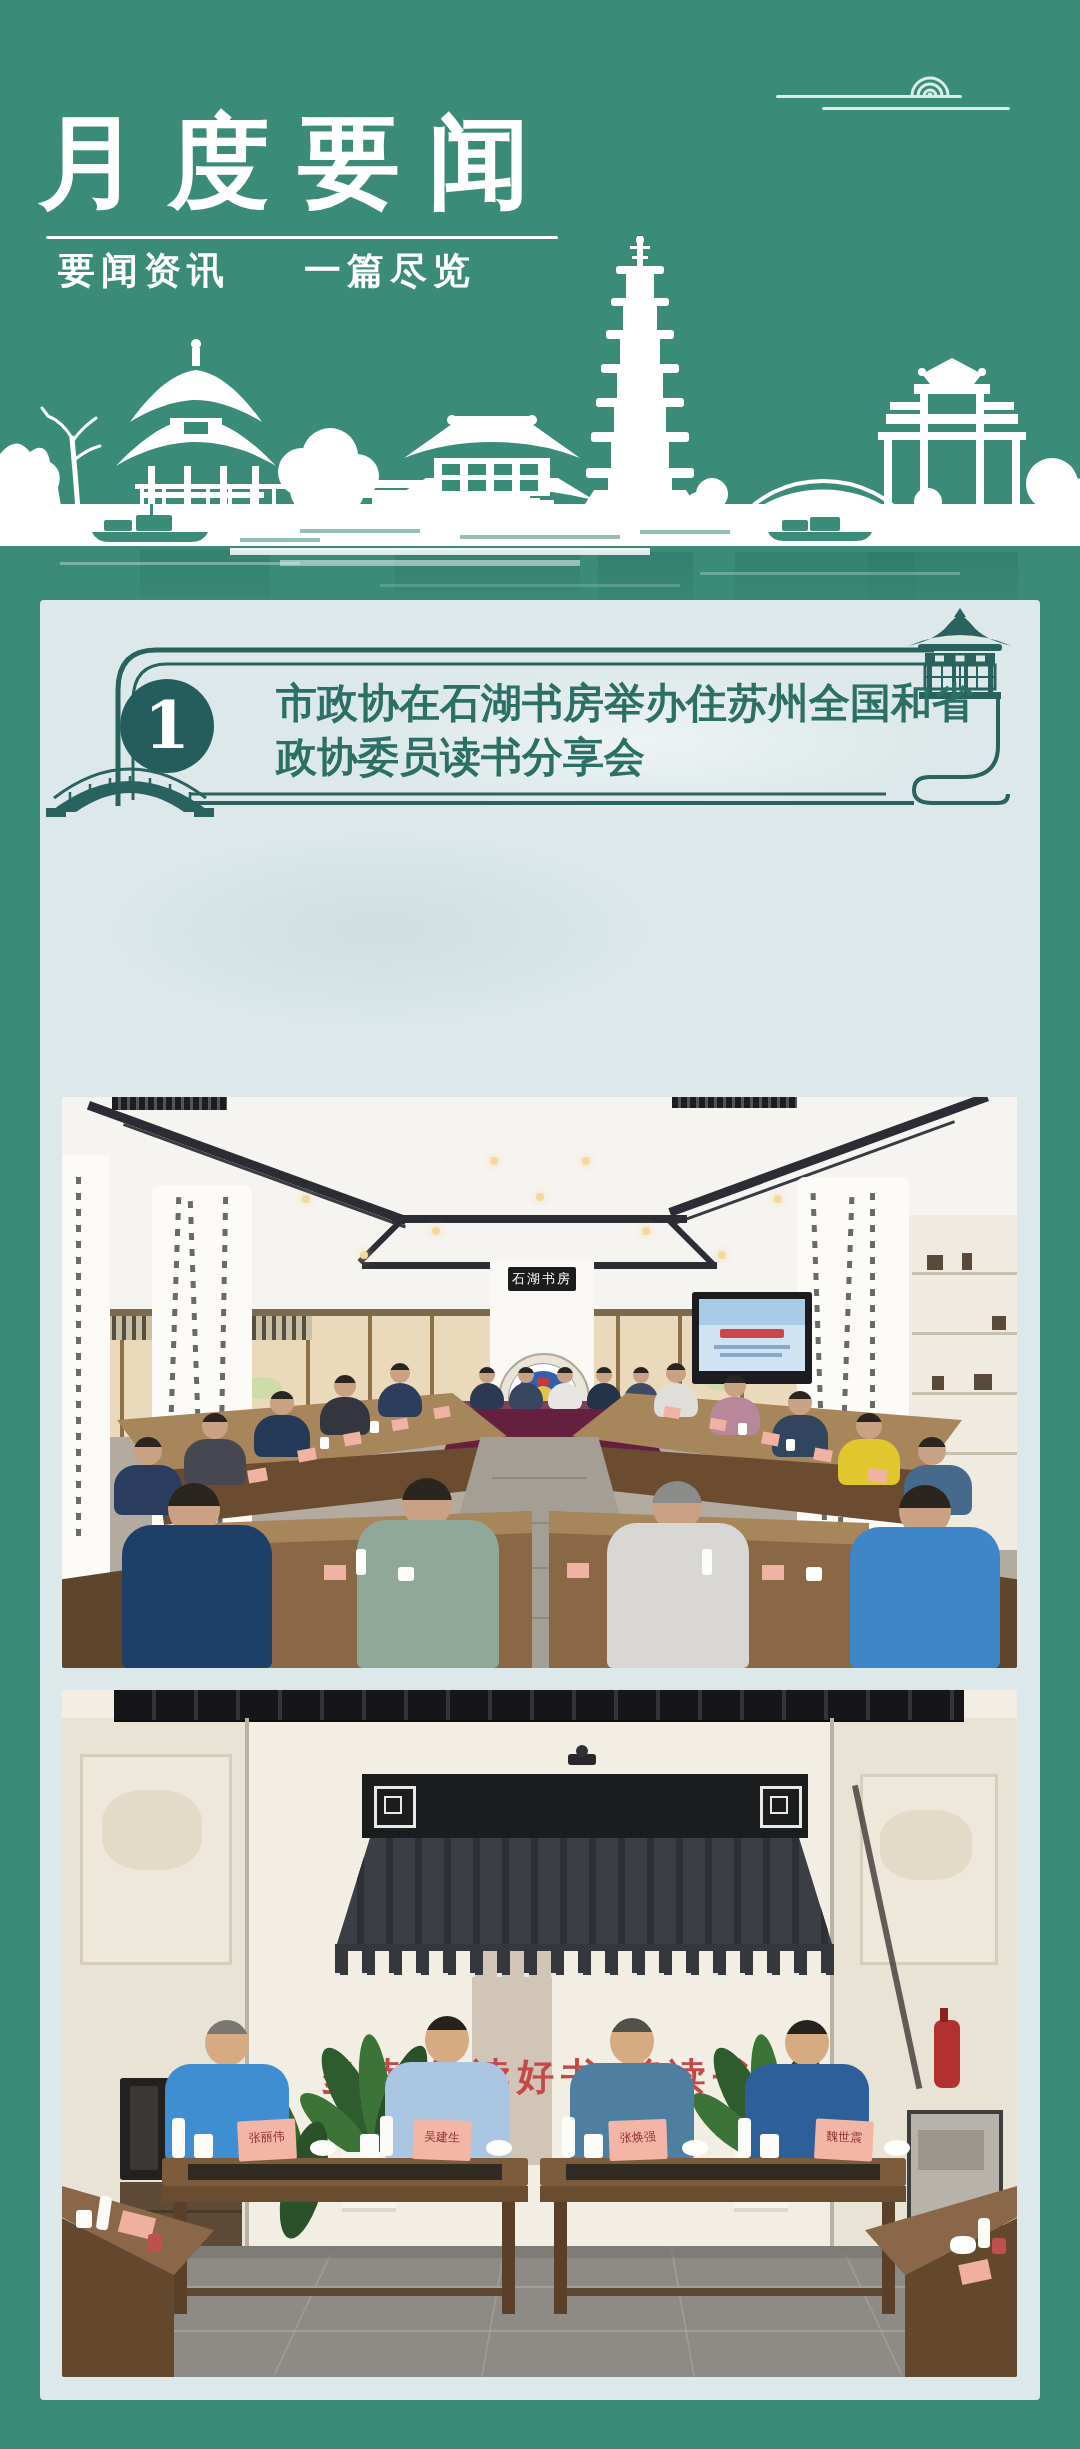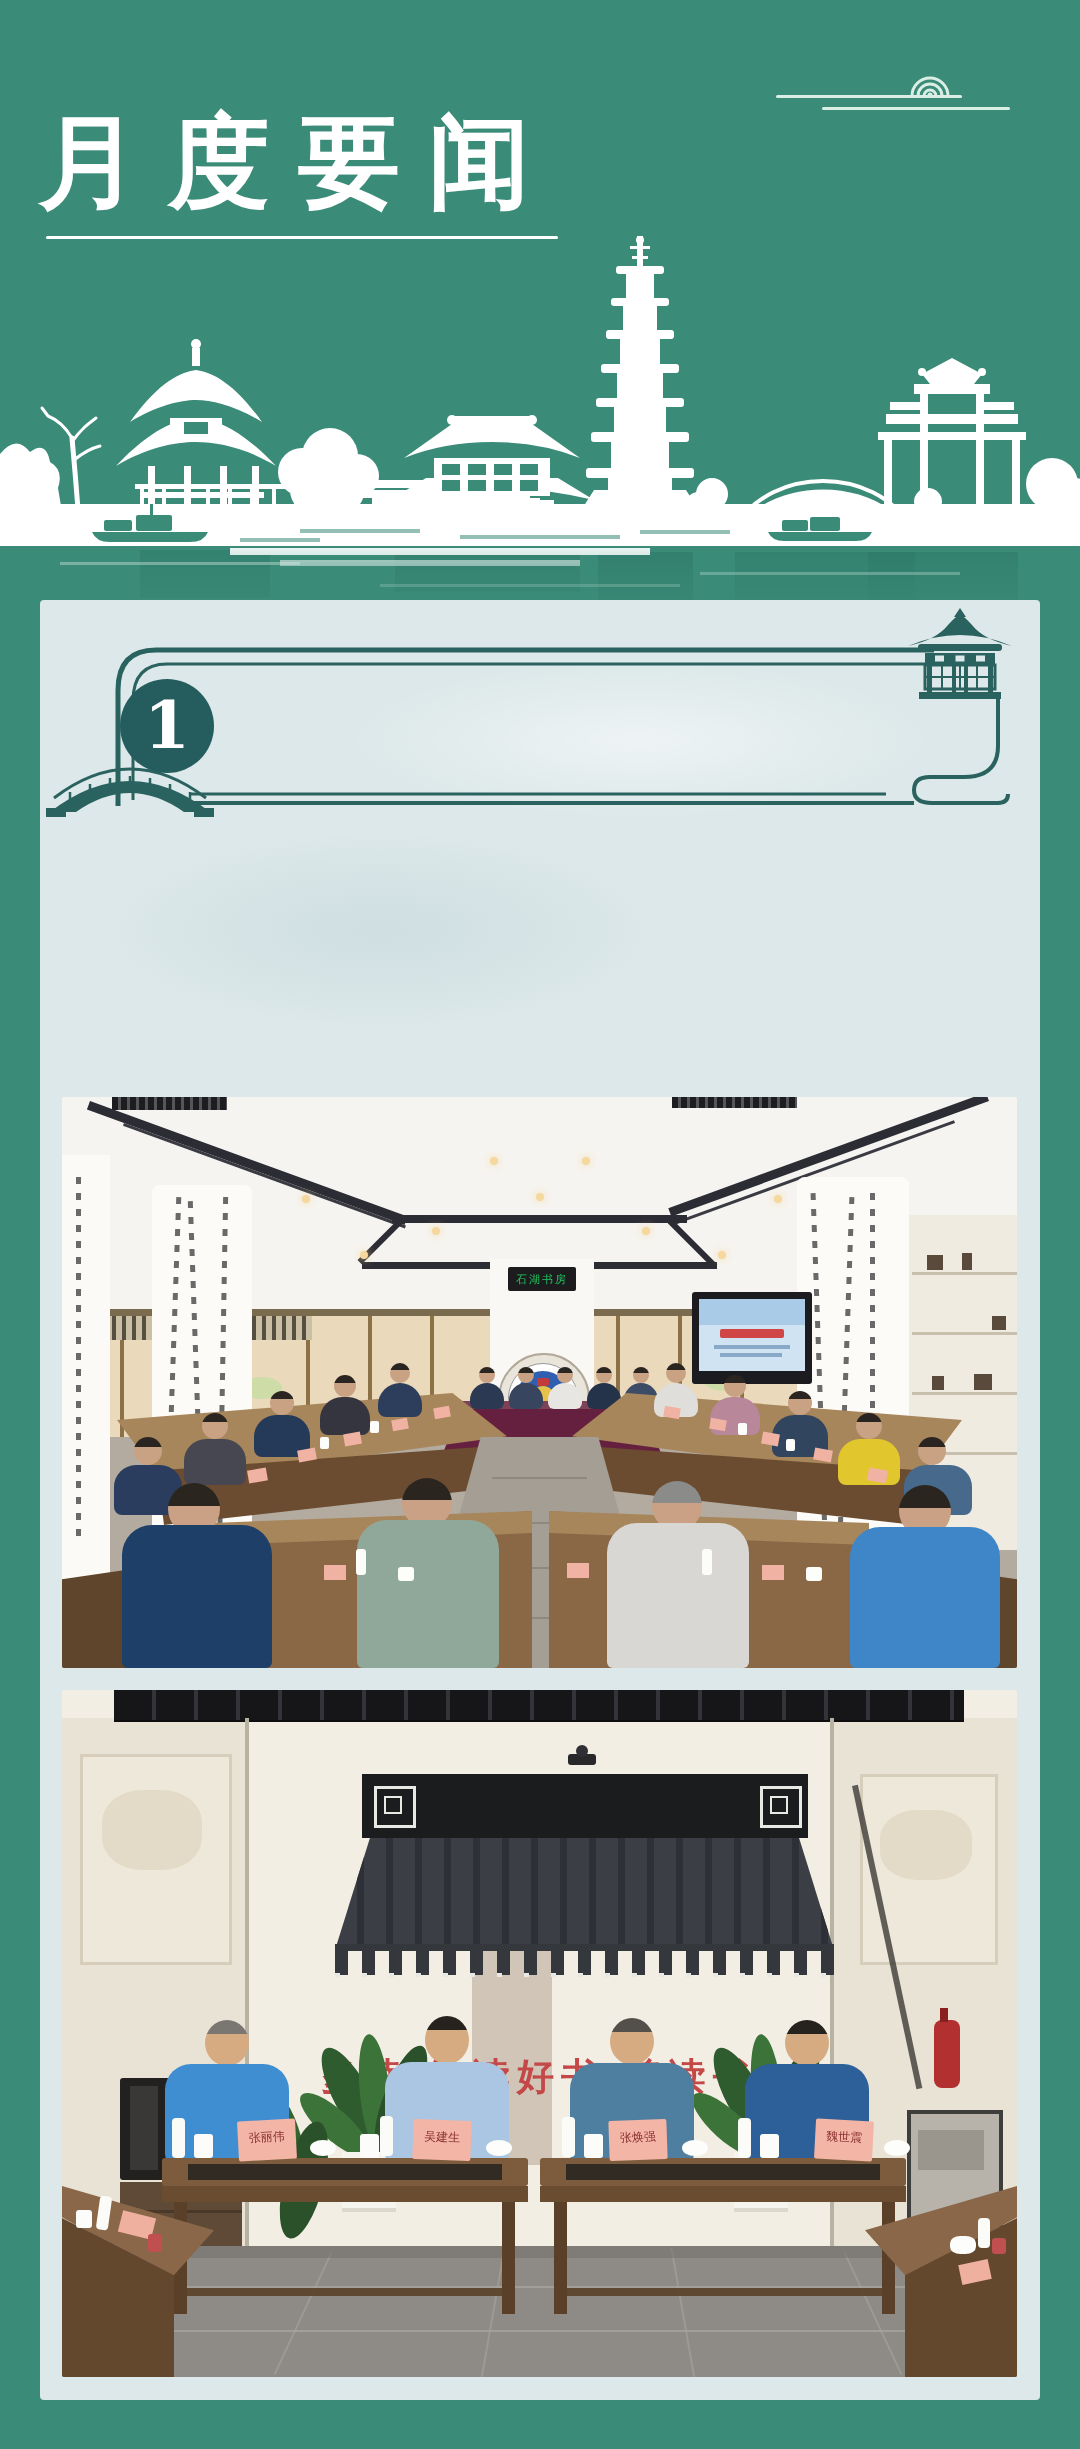--- a/index.html
+++ b/index.html
@@ -24,20 +24,24 @@
     <rect x="6" y="19" width="186" height="3" rx="1.5" fill="#dbeee6"></rect>
     <rect x="52" y="31" width="188" height="3" rx="1.5" fill="#dbeee6"></rect>
     <path d="M142,20 A18,18 0 0 1 178,20" fill="none" stroke="#dbeee6" stroke-width="3"></path>
     <path d="M148,20 A12,12 0 0 1 172,20" fill="none" stroke="#dbeee6" stroke-width="3"></path>
     <path d="M154,20 A6,6 0 0 1 166,20" fill="none" stroke="#dbeee6" stroke-width="3"></path>
     <circle cx="160" cy="19" r="2.5" fill="#dbeee6"></circle>
   </svg>
 
   <div class="a" style="left:46px;top:236px;width:512px;height:3px;background:#fff;border-radius:2px;"></div>
 
+  <div class="a serif" style="left:58px;top:246px;display:flex;gap:74px;font-size:37px;font-weight:700;color:#fff;letter-spacing:6px;">
+    <span>要闻资讯</span>
+    <span>一篇尽览</span>
+  </div>
 
   <svg class="a" style="left:0;top:232px;" width="1080" height="400" viewBox="0 0 1080 400">
 
     <g opacity="1">
       <rect x="140" y="318" width="130" height="48" fill="#2c7263" opacity=".4"></rect>
       <rect x="395" y="318" width="185" height="42" fill="#2c7263" opacity=".38"></rect>
       <rect x="598" y="320" width="95" height="68" fill="#2c7263" opacity=".45"></rect>
       <rect x="735" y="320" width="180" height="55" fill="#2c7263" opacity=".4"></rect>
       <rect x="868" y="320" width="150" height="62" fill="#2c7263" opacity=".42"></rect>
       <rect x="60" y="330" width="240" height="3" fill="#d9ece4" opacity=".5"></rect>
@@ -219,20 +223,24 @@
         <path d="M34,58 V80 M52,58 V80 M69,58 V80 M18,69 H86" stroke="#2a6260" stroke-width="2" fill="none"></path>
         <rect x="11" y="84" width="82" height="7"></rect>
       </g>
     </svg>
 
     <div class="a serif" style="left:80px;top:79px;width:94px;height:94px;border-radius:50%;background:#255d5f;color:#fff;
                 font-size:66px;font-weight:700;text-align:center;line-height:92px;">
       <span>1</span>
     </div>
 
+    <div class="a serif" style="left:236px;top:76px;font-size:41px;font-weight:700;color:#2c6f64;line-height:54px;white-space:nowrap;">
+      <div>市政协在石湖书房举办住苏州全国和省</div>
+      <div>政协委员读书分享会</div>
+    </div>
 
 
     <div class="a" style="left:22px;top:497px;width:955px;height:571px;background:#efece6;overflow:hidden;border-radius:2px;">
       <div class="a" style="left:0;top:0;width:955px;height:215px;background:#f6f4f1;"></div>
       <div class="a" style="left:50px;top:0;width:115px;height:13px;background:repeating-linear-gradient(90deg,#1d1d1f 0 6px,#55555c 6px 9px);"></div>
       <div class="a" style="left:610px;top:0;width:125px;height:11px;background:repeating-linear-gradient(90deg,#1d1d1f 0 6px,#55555c 6px 9px);"></div>
       <div class="a" style="left:28px;top:4px;width:338px;height:9px;background:#2c2c34;transform-origin:0 0;transform:rotate(20deg);"></div>
       <div class="a" style="left:927px;top:4px;width:338px;height:9px;background:#2c2c34;transform-origin:0 0;transform:rotate(160deg);"></div>
       <div class="a" style="left:62px;top:26px;width:300px;height:3px;background:#3a3a42;transform-origin:0 0;transform:rotate(20deg);"></div>
       <div class="a" style="left:893px;top:26px;width:300px;height:3px;background:#3a3a42;transform-origin:0 0;transform:rotate(160deg);"></div>
@@ -277,21 +285,21 @@
       <div class="a" style="left:850px;top:295px;width:105px;height:3px;background:#c9bfae;"></div>
       <div class="a" style="left:850px;top:355px;width:105px;height:3px;background:#c9bfae;"></div>
       <div class="a" style="left:865px;top:158px;width:16px;height:15px;background:#5a4a3c;"></div>
       <div class="a" style="left:900px;top:156px;width:10px;height:17px;background:#5a4a3c;"></div>
       <div class="a" style="left:930px;top:219px;width:14px;height:14px;background:#5a4a3c;"></div>
       <div class="a" style="left:870px;top:279px;width:12px;height:14px;background:#5a4a3c;"></div>
       <div class="a" style="left:912px;top:277px;width:18px;height:16px;background:#5a4a3c;"></div>
 
       <div class="a" style="left:428px;top:162px;width:104px;height:260px;background:#faf8f4;"></div>
       <div class="a" style="left:446px;top:170px;width:68px;height:24px;background:#1c1c1e;border-radius:2px;text-align:center;">
-        <span style="font-size:11px;color:#22c55e;letter-spacing:2px;line-height:24px;margin-top:40px;">石湖书房</span>
+        <span style="font-size:13px;color:#ffffff;letter-spacing:2px;line-height:24px;margin-top:40px;">石湖书房</span>
       </div>
       <div class="a" style="left:436px;top:256px;width:88px;height:88px;border-radius:50%;background:#e9e5db;border:2px solid #b0a898;"></div>
       <div class="a" style="left:446px;top:266px;width:68px;height:68px;border-radius:50%;background:#fff;border:1px solid #999;"></div>
       <div class="a" style="left:454px;top:274px;width:54px;height:54px;border-radius:50%;background:#2f5fae;"></div>
       <div class="a" style="left:469px;top:289px;width:24px;height:24px;border-radius:50%;background:#e6c24a;"></div>
       <div class="a" style="left:475px;top:281px;width:12px;height:8px;background:#c23a3a;border-radius:2px;"></div>
       <div class="a" style="left:462px;top:317px;width:36px;height:7px;background:#e6c24a;border-radius:3px;"></div>
 
       <div class="a" style="left:630px;top:195px;width:120px;height:92px;background:#1b1b20;border-radius:3px;"></div>
       <div class="a" style="left:637px;top:202px;width:106px;height:72px;background:#cfe3f2;"></div>

